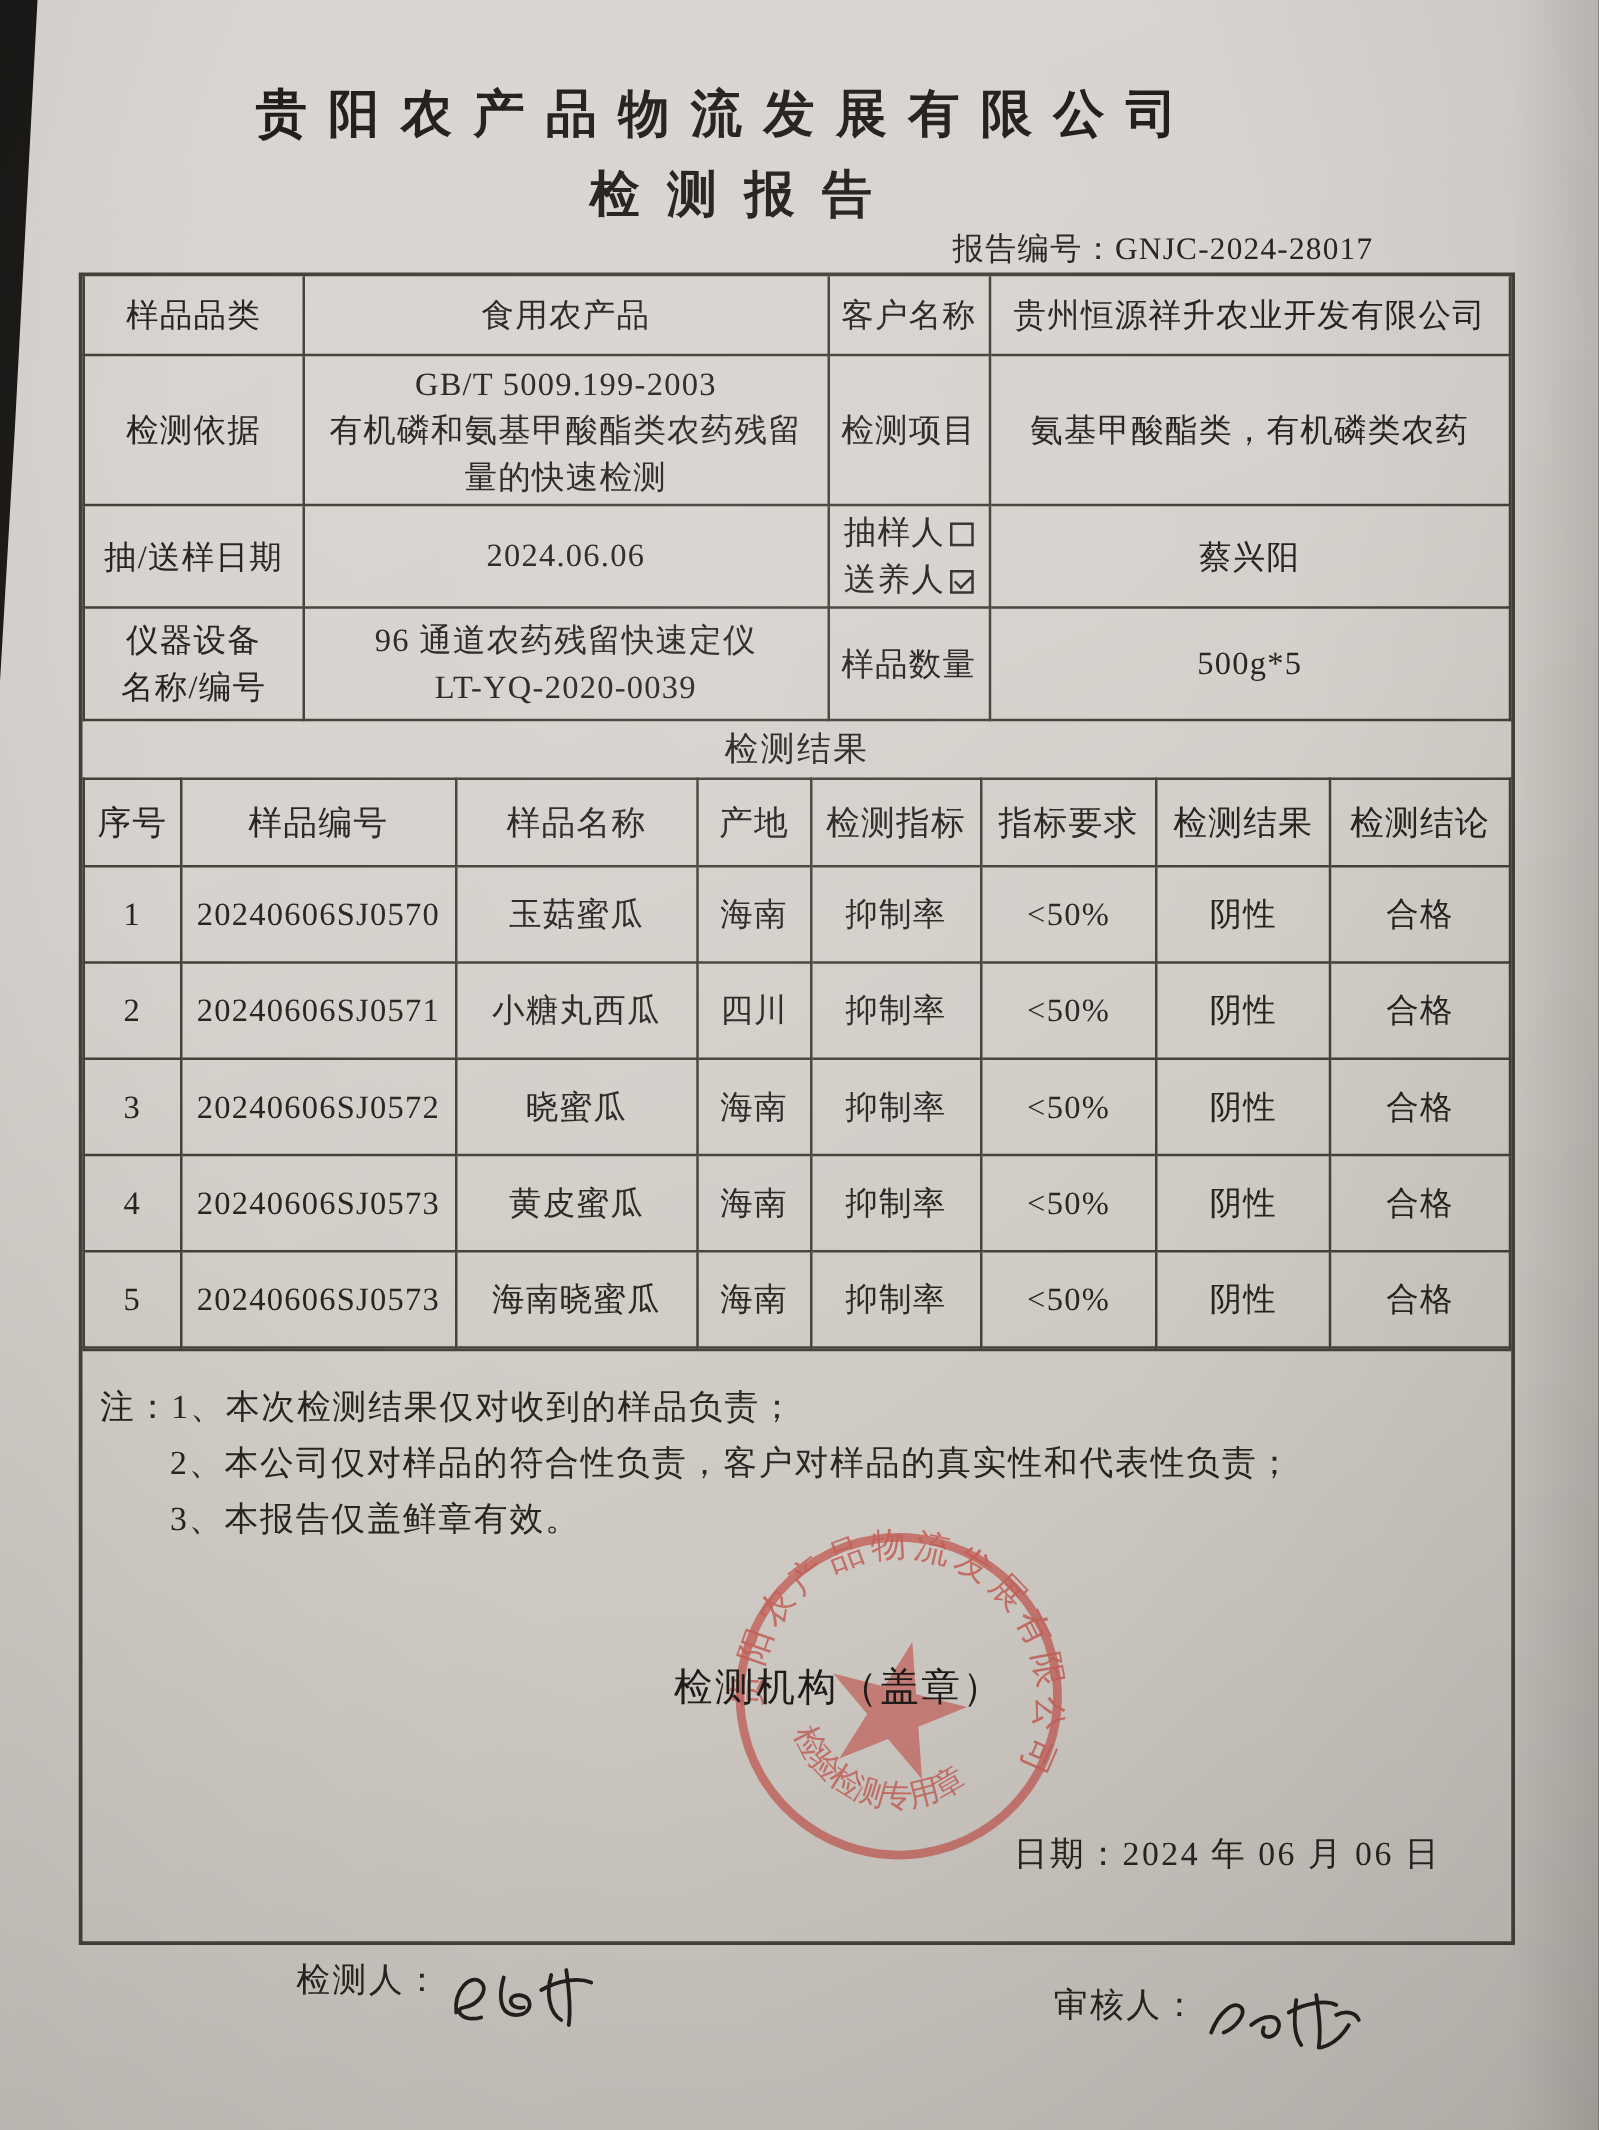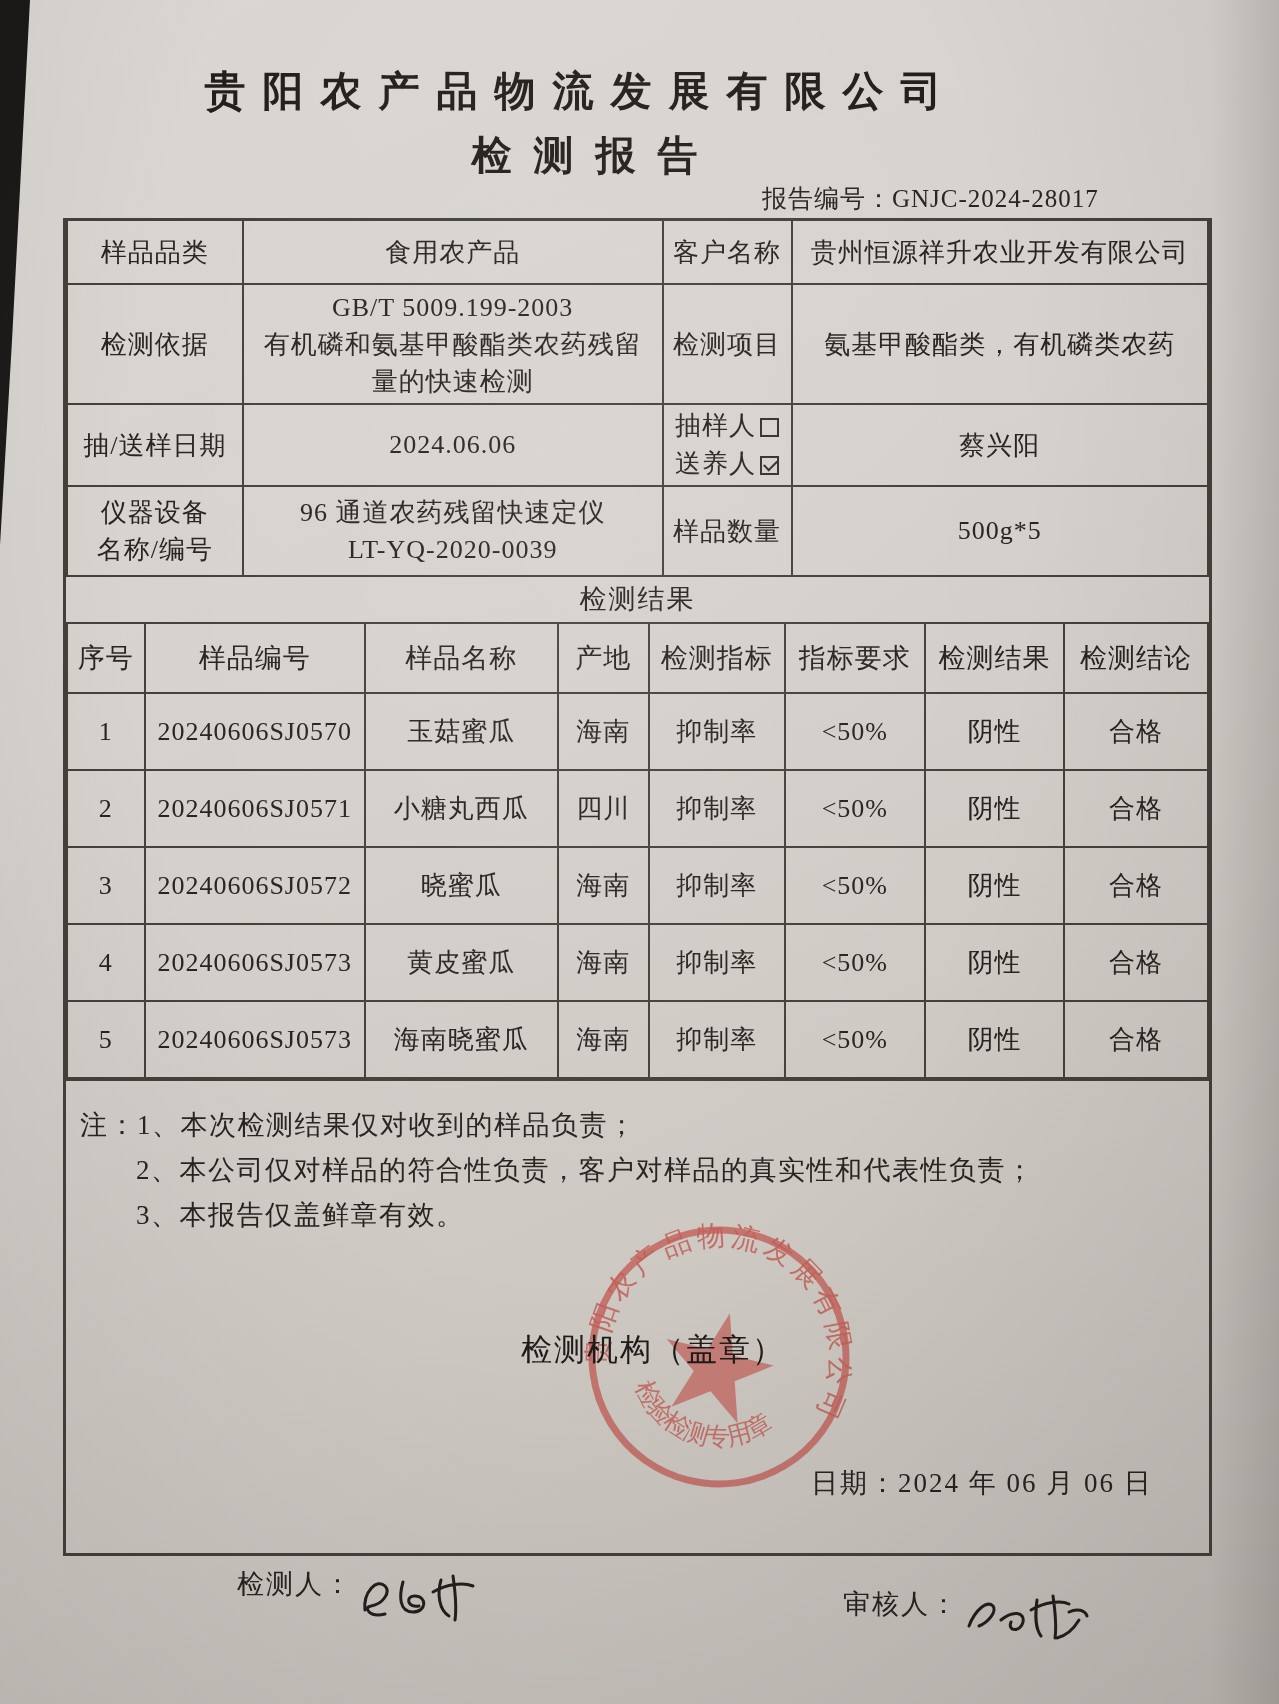--- a/index.html
+++ b/index.html
@@ -87,21 +87,21 @@
     box-sizing:border-box;
   }
   .notes{
     position:absolute;left:14px;top:22px;
     font-size:27px;line-height:45px;letter-spacing:1.5px;color:var(--ink);
     white-space:nowrap;
   }
   .notes .indent{margin-left:56px;}
   .stamp-wrap{position:absolute;left:516px;top:139px;width:274px;height:274px;}
   .stamp-label{
-    position:absolute;left:455px;top:248px;
+    position:absolute;left:473px;top:248px;
     font-size:31px;letter-spacing:2px;color:#1e1b18;white-space:nowrap;z-index:3;
   }
   .date-line{
     position:absolute;left:745px;top:384px;
     font-size:27px;letter-spacing:2px;color:var(--ink);white-space:nowrap;
   }
   .sign-row{position:absolute;white-space:nowrap;}
   .sign-row .lbl{font-size:27px;letter-spacing:2px;color:var(--ink);vertical-align:12px;}
   .sign-tester{left:237px;top:1566px;}
   .sign-reviewer{left:843px;top:1586px;}

